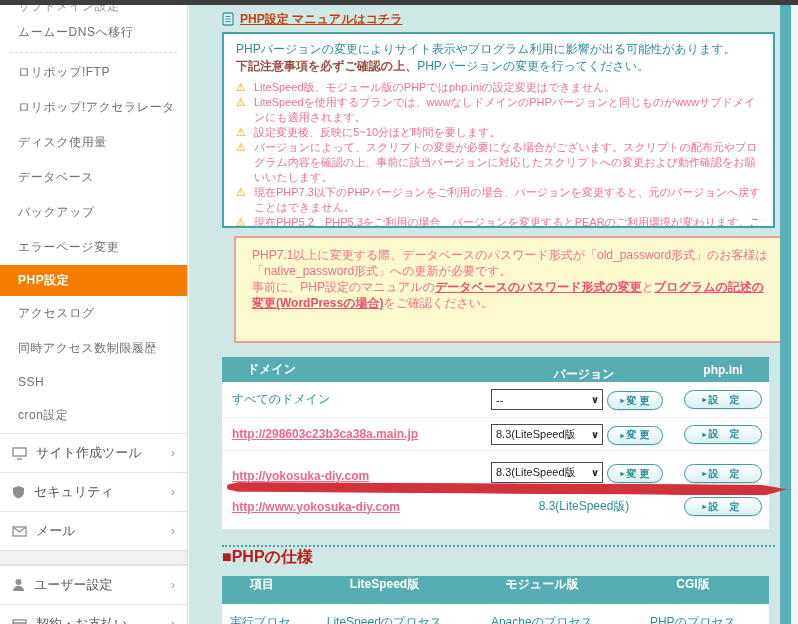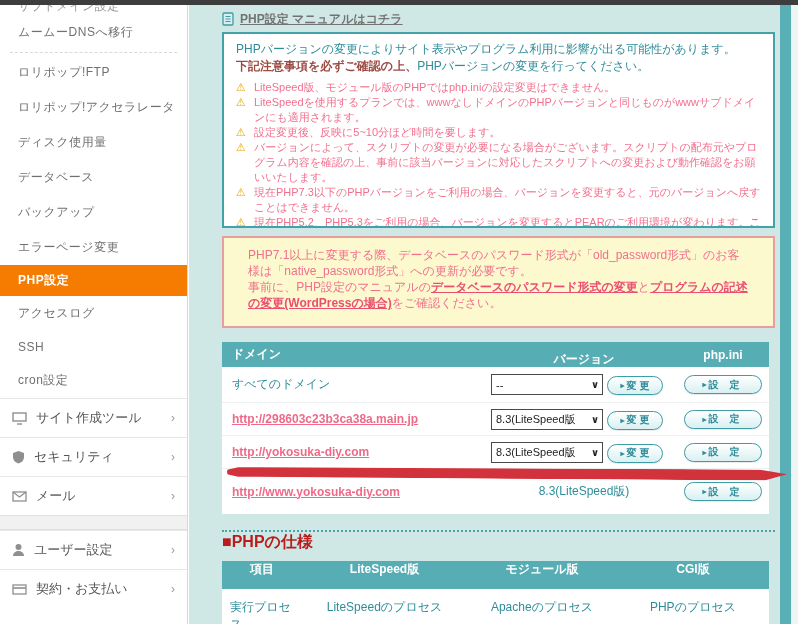--- a/index.html
+++ b/index.html
@@ -22,37 +22,37 @@
   .menu-row .chev { color:#9a9a9a; font-size:12px; }
   .menu-row svg { flex:0 0 auto; }
   .band { height:15px; background:#f1f1f1; border-top:1px solid #e0e0e0; border-bottom:1px solid #e0e0e0; }
 
   
   .main { position:absolute; left:189px; top:5px; width:591px; height:619px; background:#cfe8e5; padding:6px 0 0 33px; }
   .right-strip { position:absolute; left:780px; top:5px; width:11px; height:619px; background:#58b0b6; z-index:3; }
   .right-gutter { position:absolute; left:791px; top:5px; width:7px; height:619px; background:#eef6f4; z-index:3; }
 
   .manual-row { display:flex; align-items:center; gap:6px; height:16px; margin-bottom:5px; }
-  .manual-link { font-size:12px; font-weight:bold; color:#737373; text-decoration:underline; cursor:pointer; }
+  .manual-link { font-size:12px; font-weight:bold; color:#c2410c; text-decoration:underline; cursor:pointer; }
 
   .notice-box { width:553px; height:196px; background:#fff; border:2px solid #43a1aa; padding:7px 12px; overflow:hidden; }
   .n-line { font-size:12px; line-height:17px; color:#2f8d99; }
   .n-bold { color:#9c4b43; font-weight:bold; }
   .warn-list { margin-top:5px; }
   .warn-item { display:flex; gap:5px; font-size:11px; line-height:15px; color:#f2708e; }
   .warn-item .wi { color:#e7a800; font-size:11px; flex:0 0 13px; }
   .warn-link { color:#f2708e; font-weight:bold; text-decoration:underline; cursor:pointer; }
 
-  .pw-box { width:553px; height:92px; margin-top:8px; background:#fdf9ce; border:2px solid #e89e9e; padding:9px 24px; overflow:hidden; }
+  .pw-box { width:553px; height:107px; margin-top:8px; background:#fdf9ce; border:2px solid #e89e9e; padding:9px 16px; overflow:hidden;margin-left:12px; }
   .pw-line { font-size:12px; line-height:16px; color:#f0708d; }
   .pw-link { color:#ea4f72; font-weight:bold; text-decoration:underline; cursor:pointer; }
 
   .domain-table { position:relative; width:547px; margin-top:14px; background:#fff; }
   .dt-head { display:flex; background:#57adb4; color:#fff; font-size:12px; font-weight:bold; height:25px; align-items:center; }
-  .dt-head .c-dom { flex:1; padding-left:10px; }
+  .dt-head .c-dom { flex:1; padding-left:25px; }
   .dt-head .c-ver { width:186px; text-align:center;margin-top:10px; }
   .dt-head .c-ini { width:92px; text-align:center; }
   .dt-row { display:flex; align-items:center; border-bottom:1px solid #f0f0f0; }
   .dt-row .c-dom { flex:1; padding-left:10px; font-size:12px; }
   .dom-link { color:#ef6a88; font-weight:bold; text-decoration:underline; cursor:pointer; }
   .dom-plain { color:#2f8d99; }
   .c-sel { width:116px; }
   .fake-select { width:112px; height:21px; border:1px solid #4a4a4a; background:#fff; display:flex; align-items:center; font-size:11px; color:#222; padding:0 3px 0 4px; cursor:pointer; }
   .fake-select .val { flex:1; white-space:nowrap; overflow:hidden; }
   .fake-select .sc { font-weight:bold; font-size:10px; }
@@ -91,20 +91,21 @@
     <div class="side-item">ムームーDNSへ移行</div>
     <div class="dash-div"></div>
     <div class="side-item">ロリポップ!FTP</div>
     <div class="side-item">ロリポップ!アクセラレータ</div>
     <div class="side-item">ディスク使用量</div>
     <div class="side-item">データベース</div>
     <div class="side-item">バックアップ</div>
     <div class="side-item">エラーページ変更</div>
     <div class="side-item active">PHP設定</div>
     <div class="side-item">アクセスログ</div>
+    <div class="side-item">同時アクセス数制限履歴</div>
     <div class="side-item">SSH</div>
     <div class="side-item">cron設定</div>
 
     <div class="menu-row">
       <svg width="15" height="13" viewBox="0 0 15 13">
           <rect x="1" y="1" width="13" height="8" fill="none" stroke="#8f8f8f" stroke-width="1.4"></rect>
           <line x1="5" y1="12" x2="10" y2="12" stroke="#8f8f8f" stroke-width="1.4"></line>
         </svg>
       <span class="lbl">サイト作成ツール</span>
       <span class="chev">›</span>
@@ -241,21 +242,21 @@
             </button>
         </div>
         <div class="c-cfg">
           <button class="pill-btn btn-config">
               <span class="tri">▸</span>
               <span>設 定</span>
             </button>
         </div>
       </div>
 
-      <div class="dt-row" style="height:33px;">
+      <div class="dt-row" style="height:33px;align-items:flex-end;">
         <div class="c-dom"><span class="dom-link">http://yokosuka-diy.com</span></div>
         <div class="c-sel">
           <div class="fake-select">
             <span class="val">8.3(LiteSpeed版</span>
             <span class="sc">∨</span>
           </div>
         </div>
         <div class="c-chg">
           <button class="pill-btn btn-change">
               <span class="tri">▸</span>

